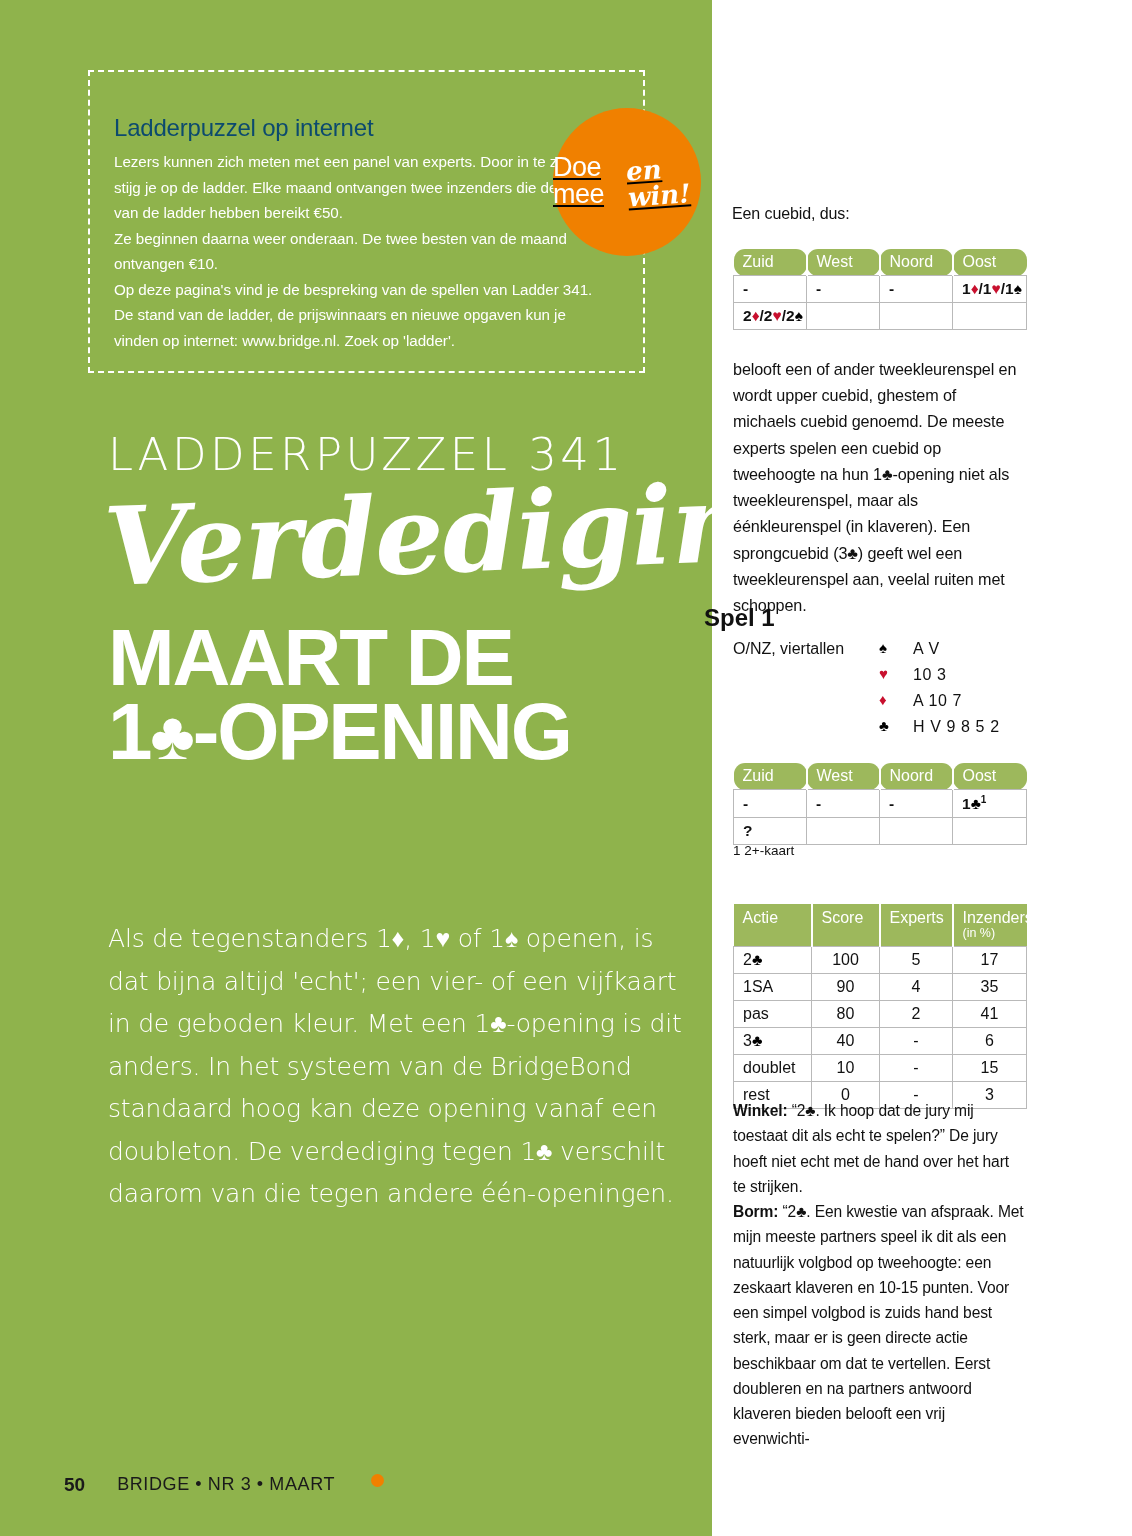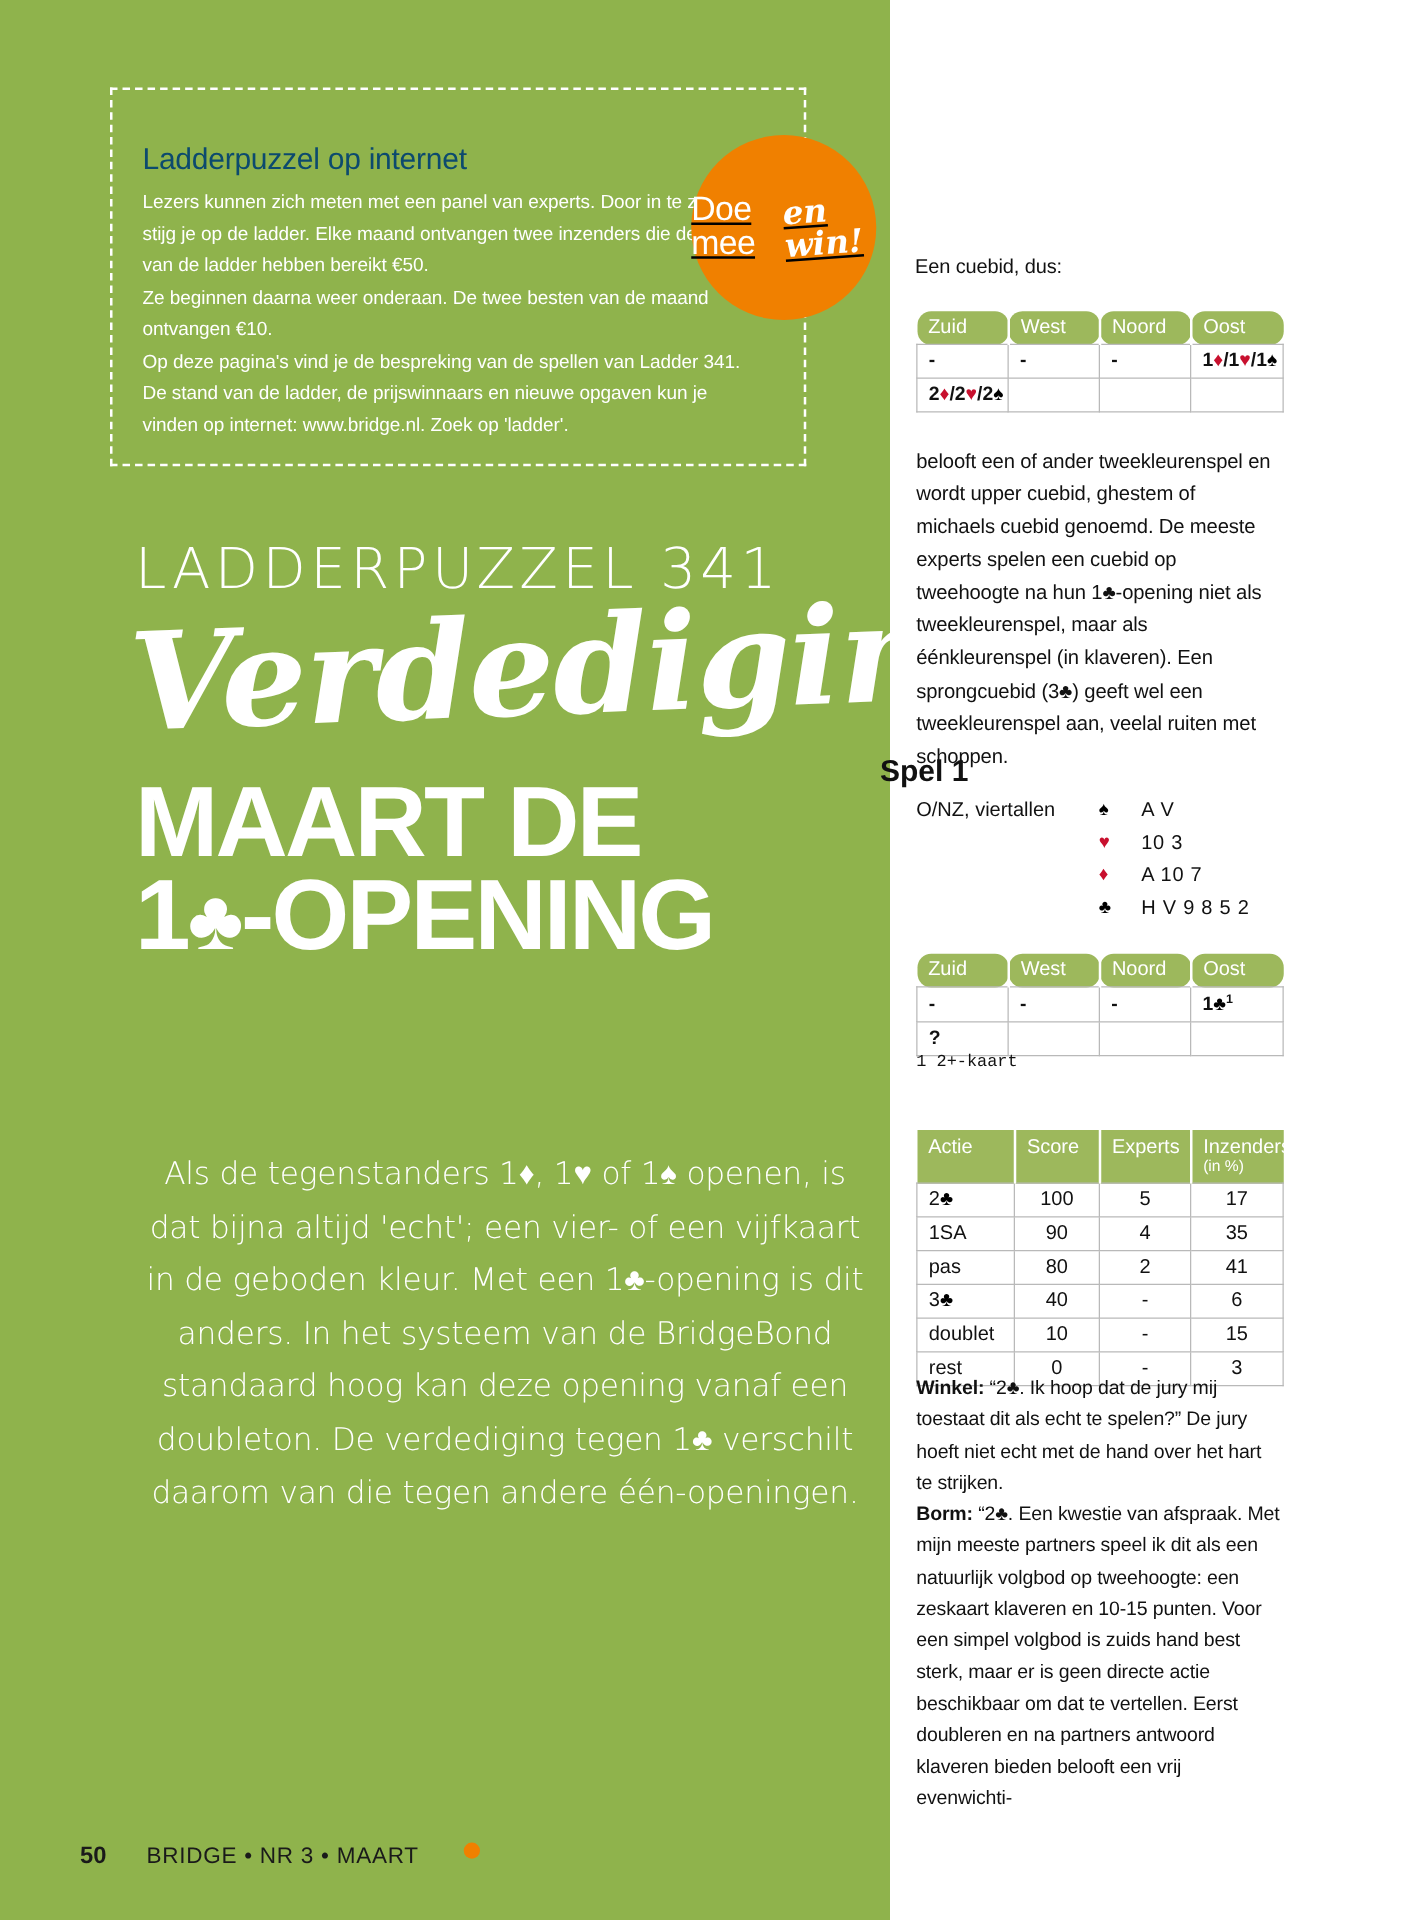--- a/index.html
+++ b/index.html
@@ -80,21 +80,20 @@
   }
   .bigline.l1 { margin-top: 20px; }
   .bigline .clubglyph { font-size: 68px; }
 
   
   .lead {
     position: absolute; left: 108px; top: 918px; width: 592px;
     color: #ffffff; font-size: 25px; line-height: 1.7;
     font-weight: 300; letter-spacing: -0.2px;
     font-family: "DejaVu Sans", sans-serif;
-    text-align: center;
   }
 
   
   .footer {
     position: absolute; left: 64px; bottom: 40px;
     display: flex; align-items: flex-start; gap: 32px;
   }
   .folio { color: #1a1a1a; font-size: 19px; font-weight: bold; }
   .footer-text {
     color: #1a1a1a; font-size: 18px; letter-spacing: 0.6px;
@@ -155,21 +154,21 @@
   .hand-row { display: flex; font-size: 16px; color: #111; line-height: 1.62; gap: 18px; }
   .hand-label { width: 128px; flex-shrink: 0; }
   .hand-suit { width: 16px; flex-shrink: 0; font-size: 15px; }
   .hand-cards { letter-spacing: 0.6px; }
 
   .tbl2 { position: absolute; left: 733px; top: 763px; width: 293px; }
   .tbl2 col.c1 { width: 73px; } .tbl2 col.c2 { width: 73px; }
   .tbl2 col.c3 { width: 73px; } .tbl2 col.c4 { width: 74px; }
   .footnote {
     position: absolute; left: 733px; top: 843px;
-    font-size: 13.5px; color: #111; font-family: Liberation Mono, monospace;
+    font-size: 13.5px; color: #111;
   }
 
   
   .scoretable {
     position: absolute; left: 733px; top: 904px; width: 293px;
     border-collapse: collapse; table-layout: fixed;
   }
   .scoretable col.s1 { width: 78px; }
   .scoretable col.s2 { width: 68px; }
   .scoretable col.s3 { width: 73px; }

